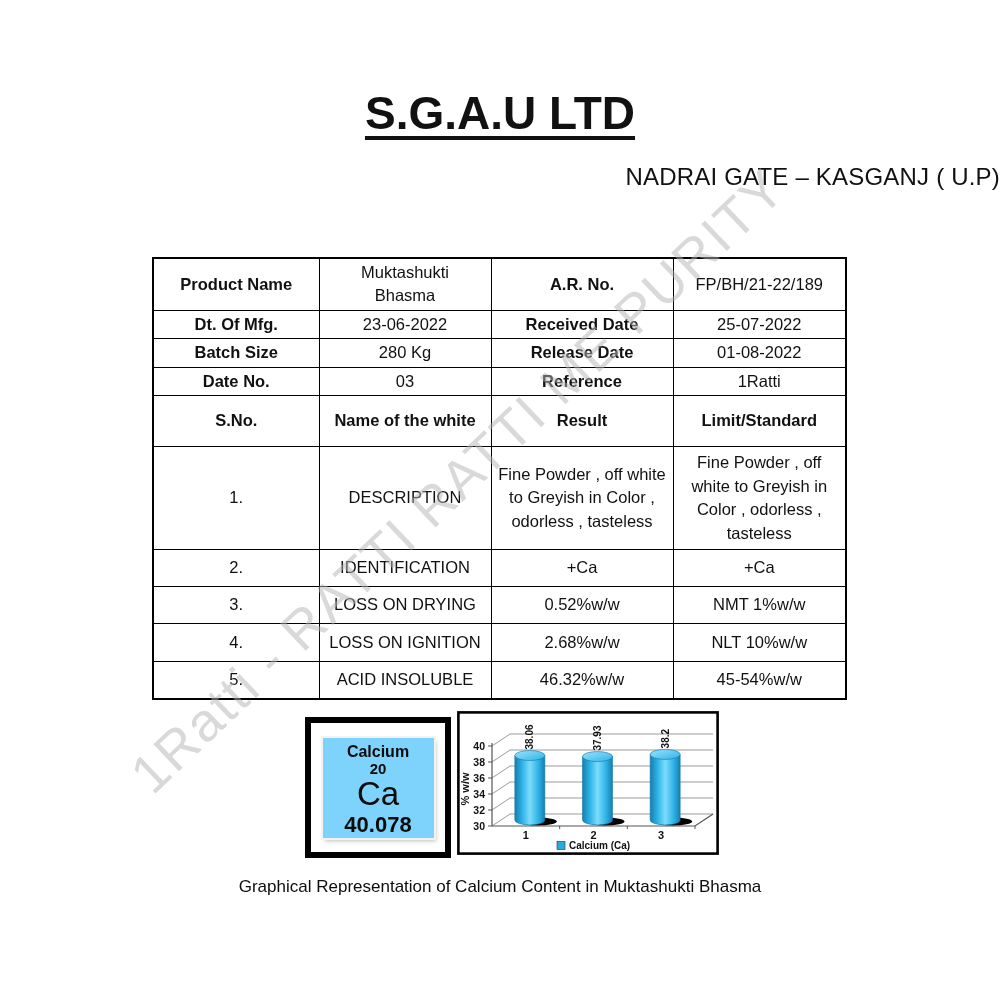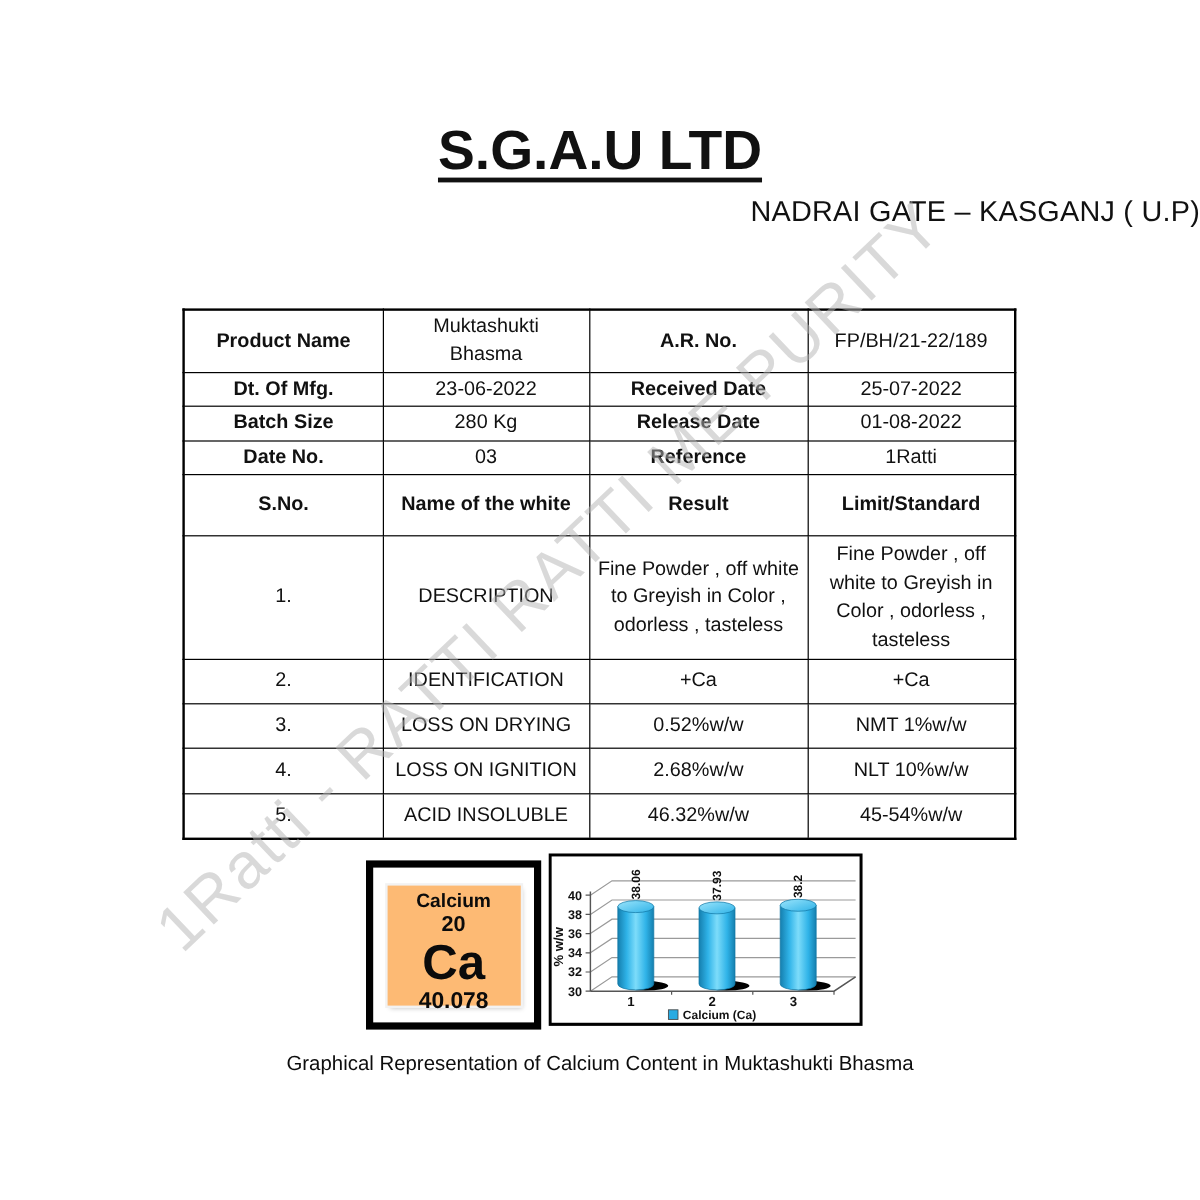--- a/index.html
+++ b/index.html
@@ -13,21 +13,21 @@
     position:absolute; left:118px; top:760px; width:920px;
     transform:rotate(-43.5deg); transform-origin:0 0;
     font-size:54px; letter-spacing:2px; white-space:nowrap;
     color:#b5b5b5; opacity:.5; z-index:9; pointer-events:none;
   }
 
   
   .title {
     position:absolute; top:86px; left:0; width:100%; text-align:center;
     font-size:46px; font-weight:bold;
-    text-decoration:underline; text-decoration-thickness:4px; text-underline-offset:7px;margin-top:12px;
+    text-decoration:underline; text-decoration-thickness:4px; text-underline-offset:7px;
   }
   .address {
     position:absolute; top:163px; left:0; width:100%; text-align:right;
     font-size:24px; letter-spacing:.2px;
   }
   .cert-heading {
     position:absolute; top:203px; left:0; width:100%; text-align:center;
     font-size:16.5px; font-weight:bold;
     text-decoration:underline; text-decoration-thickness:2px; text-underline-offset:3px;
   }
@@ -47,28 +47,28 @@
   td.top { vertical-align:top; padding-top:4px; }
   .narrow { max-width:118px; margin:0 auto; }
 
   
   .element-card {
     position:absolute; left:305px; top:717px; width:146px; height:141px;
     background:#fff; border:6px solid #000;
     display:flex; align-items:center; justify-content:center; z-index:2;
   }
   .element-inner {
-    width:111px; height:100px; background:#fdba74;
+    width:111px; height:100px; background:#7dd3fc;
     box-shadow:0 0 0 2px #f2f2f2, 2px 3px 4px rgba(0,0,0,.25);
     text-align:center; color:#0b0b0b; padding-top:5px;
   }
   .el-name   { font-size:16px; font-weight:bold; line-height:1.15; }
-  .el-number { font-size:18px; font-weight:bold; line-height:1.1; }
-  .el-symbol { font-size:41px; font-weight:bold; line-height:1.05; }
-  .el-weight { font-size:19px; font-weight:bold; line-height:1.15; }
+  .el-number { font-size:15px; font-weight:bold; line-height:1.1; }
+  .el-symbol { font-size:33px; font-weight:normal; line-height:1.05; }
+  .el-weight { font-size:22px; font-weight:bold; line-height:1.15; }
 
   
   .chart-box { position:absolute; left:457px; top:711px; width:262px; height:144px; z-index:2; }
   .chart-box svg { width:100%; height:100%; display:block; }
 
   
   .caption {
     position:absolute; top:877px; left:0; width:100%; text-align:center;
     font-size:17px; color:#0d0d0d;
   }

